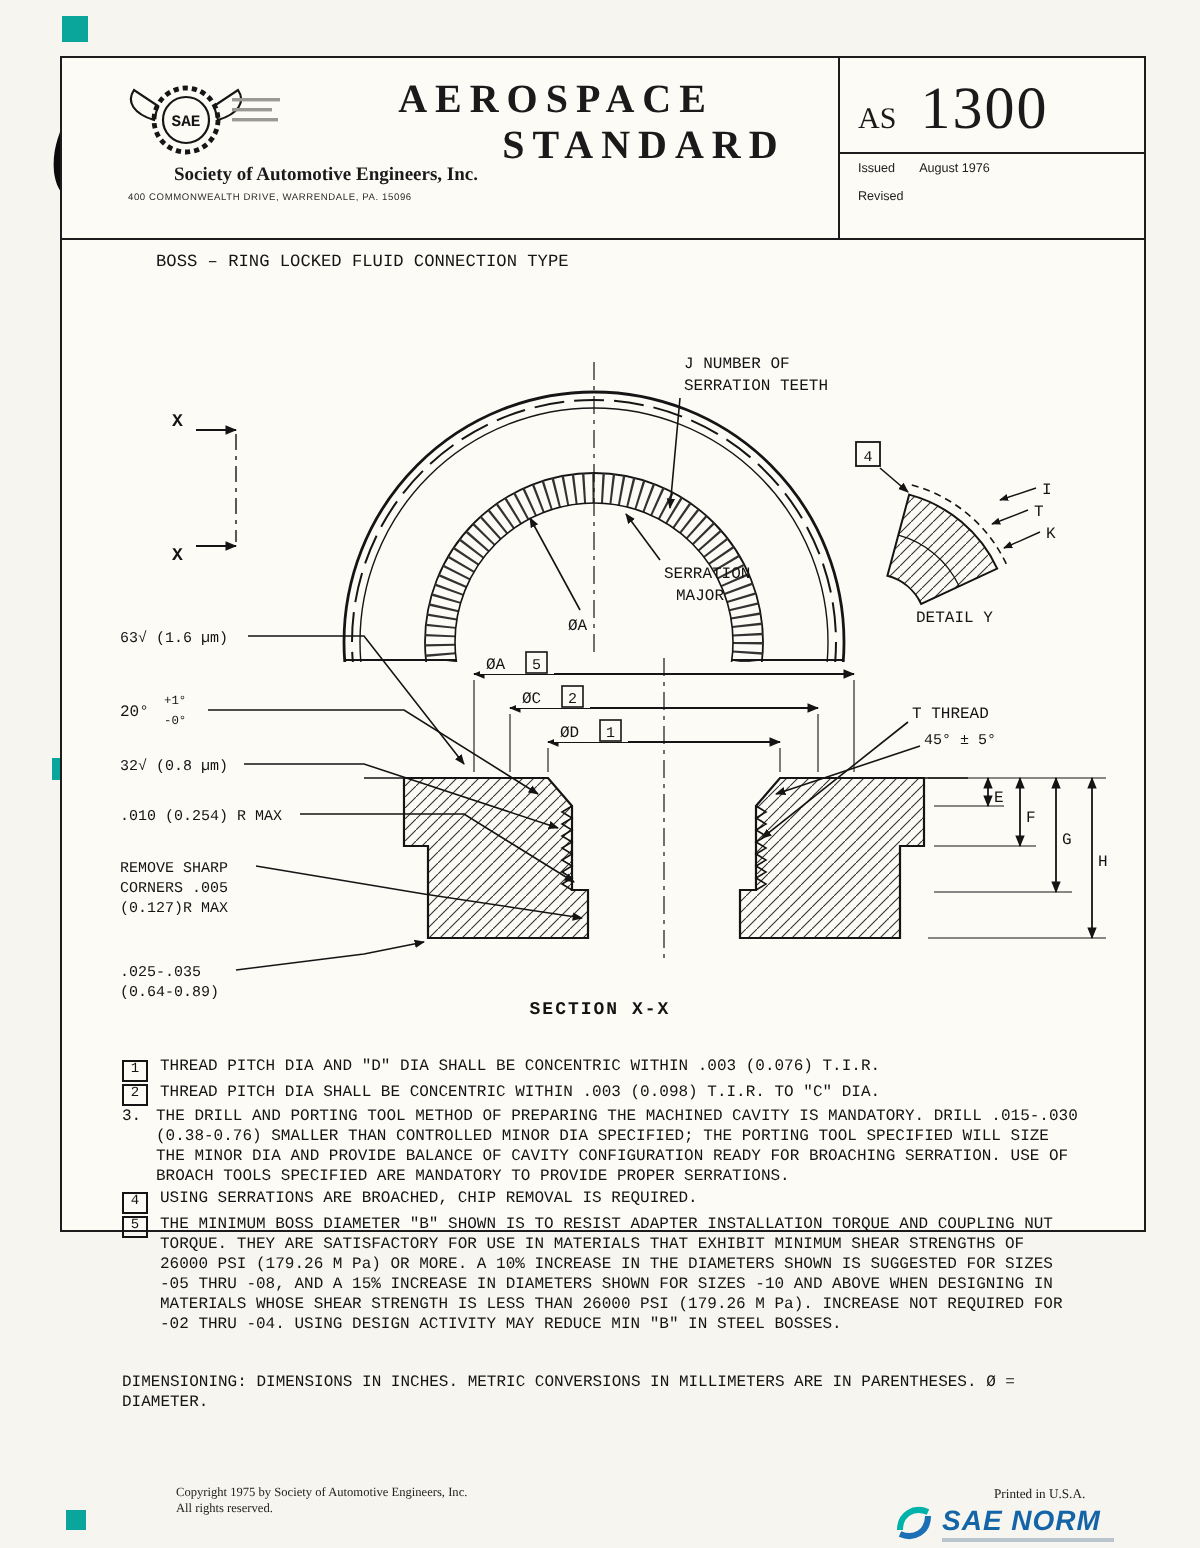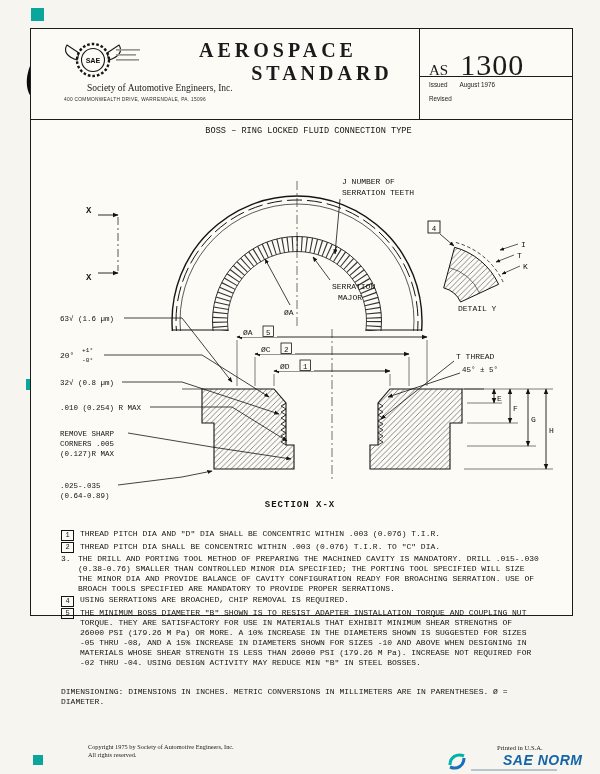--- a/index.html
+++ b/index.html
@@ -7,45 +7,45 @@
         font-family:"Liberation Sans",sans-serif;color:#1a1a1a;}
   .frame{position:absolute;left:30px;top:28px;width:543px;height:588px;
          border:1.6px solid #1c1c1c;background:#fcfbf6;box-sizing:border-box;}
   .abs{position:absolute;}
   
   .hr{position:absolute;left:0;right:0;top:90px;border-top:1.5px solid #1c1c1c;}
   .vr{position:absolute;left:388px;top:0;height:90px;border-left:1.5px solid #1c1c1c;}
   .hr2{position:absolute;left:388px;right:0;top:47px;border-top:1px solid #1c1c1c;}
   .big-title{font-family:"Liberation Serif",serif;font-size:20px;font-weight:600;
              letter-spacing:4px;text-align:center;}
-  .society{font-family:"Liberation Serif",serif;font-size:9.5px;font-weight:normal;padding-left:24px;}
+  .society{font-family:"Liberation Serif",serif;font-size:9.5px;font-weight:bold;padding-left:24px;}
   .addr{font-size:4.8px;letter-spacing:.3px;color:#2c2c2c;}
   .asrow{display:flex;align-items:baseline;gap:12px;font-family:"Liberation Serif",serif;}
   .as-prefix{font-size:15px;}
   .as-num{font-size:30px;letter-spacing:1px;}
   .issue{font-size:6.3px;color:#222;}
   .issue b{font-weight:normal;margin-left:12px;}
   
-  .doc-title{left:36px;top:97px;width:483px;text-align:center;
+  .doc-title{left:47px;top:97px;width:483px;
              font-family:"Liberation Mono",monospace;font-size:8.6px;line-height:11px;color:#151515;}
   
   .notes{left:30px;top:500px;width:478px;font-family:"Liberation Mono",monospace;
          font-size:8px;line-height:10px;color:#141414;}
   .note-row{display:flex;margin-bottom:1px;}
   .nbox{flex:0 0 11px;height:9px;border:1px solid #141414;font-size:7px;line-height:9px;
         text-align:center;margin-right:6px;margin-top:.5px;}
   .nplain{flex:0 0 11px;font-size:8px;margin-right:6px;}
   .ntext{flex:1;}
   .dimensioning{margin-top:19px;}
   
   .copyright{font-family:"Liberation Serif",serif;font-size:6.3px;color:#222;line-height:7.5px;}
   .printed{font-family:"Liberation Serif",serif;font-size:6.6px;color:#222;}
   .wm{display:flex;align-items:center;gap:4px;}
   .wm-text{font-family:"Liberation Sans",sans-serif;font-style:italic;font-weight:bold;
-           font-size:14px;color:#1465a8;letter-spacing:.5px;margin-left:32px;}
+           font-size:14px;color:#1465a8;letter-spacing:.5px;}
   .wm-sub{height:2px;background:#b9c4cc;margin-top:1px;}
   .teal{position:absolute;background:#0aa69b;}
   
   .sidebar{position:absolute;left:34px;top:556px;width:418px;height:24px;
            transform:rotate(-90deg);transform-origin:top left;
            font-size:4.6px;line-height:5.9px;color:#3d3d3d;text-align:justify;}
   svg text{font-family:"Liberation Mono",monospace;fill:#141414;}
   .tt{font-size:8px;} .t7{font-size:7.5px;} .t9{font-size:9px;font-weight:bold;}
   .t6{font-size:6.2px;}
 </style>
@@ -78,21 +78,21 @@
       </g>
       <text x="34" y="28" text-anchor="middle" style="font-size:8px;font-weight:bold;">SAE</text>
       <rect x="57" y="14" width="24" height="1.7" fill="#9a9a94"></rect>
       <rect x="57" y="19" width="20" height="1.7" fill="#9a9a94"></rect>
       <rect x="57" y="24" width="23" height="1.7" fill="#9a9a94"></rect>
     </svg>
 
     <div class="abs big-title" style="left:150px;top:10px;width:194px;">AEROSPACE</div>
     <div class="abs big-title" style="left:194px;top:33px;width:194px;">STANDARD</div>
 
-    <div class="abs asrow" style="left:398px;top:19px;">
+    <div class="abs asrow" style="left:398px;top:9px;">
       <span class="as-prefix">AS</span>
       <span class="as-num">1300</span>
     </div>
     <div class="abs issue" style="left:398px;top:52px;">
       <span>Issued</span><b>August 1976</b>
     </div>
     <div class="abs issue" style="left:398px;top:66px;">Revised</div>
 
     <div class="abs society" style="left:32px;top:54px;">Society of Automotive Engineers, Inc.</div>
     <div class="abs addr" style="left:33px;top:68px;">400 COMMONWEALTH DRIVE, WARRENDALE, PA.  15096</div>
@@ -241,21 +241,21 @@
       <text x="268" y="356" text-anchor="middle" class="t9" style="letter-spacing:1px;">SECTION X-X</text>
     </svg>
 
     <div class="abs notes">
       <div class="note-row">
         <span class="nbox">1</span>
         <span class="ntext">THREAD PITCH DIA AND "D" DIA SHALL BE CONCENTRIC WITHIN .003 (0.076) T.I.R.</span>
       </div>
       <div class="note-row">
         <span class="nbox">2</span>
-        <span class="ntext">THREAD PITCH DIA SHALL BE CONCENTRIC WITHIN .003 (0.076) T.I.R. TO "C" DIA.</span>
+        <span class="ntext">THREAD PITCH DIA SHALL BE CONCENTRIC WITHIN .003 (0.098) T.I.R. TO "C" DIA.</span>
       </div>
       <div class="note-row">
         <span class="nplain">3.</span>
         <span class="ntext">THE DRILL AND PORTING TOOL METHOD OF PREPARING THE MACHINED CAVITY IS MANDATORY. DRILL .015-.030 (0.38-0.76) SMALLER THAN CONTROLLED MINOR DIA SPECIFIED; THE PORTING TOOL SPECIFIED WILL SIZE THE MINOR DIA AND PROVIDE BALANCE OF CAVITY CONFIGURATION READY FOR BROACHING SERRATION.  USE OF BROACH TOOLS SPECIFIED ARE MANDATORY TO PROVIDE PROPER SERRATIONS.</span>
       </div>
       <div class="note-row">
         <span class="nbox">4</span>
         <span class="ntext">USING SERRATIONS ARE BROACHED, CHIP REMOVAL IS REQUIRED.</span>
       </div>
       <div class="note-row">

